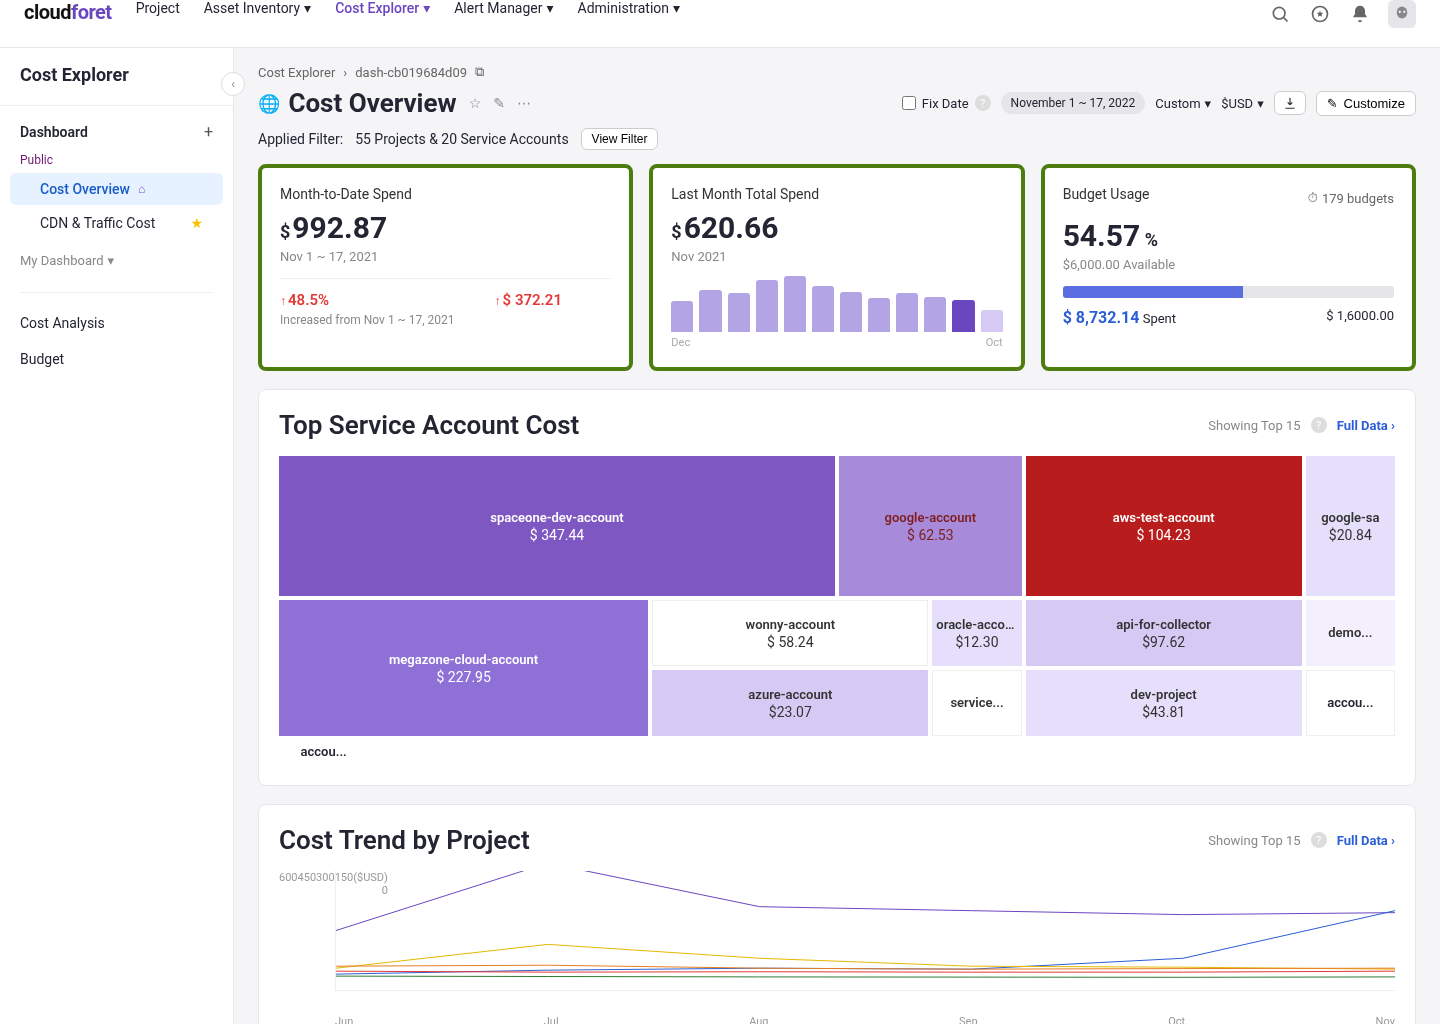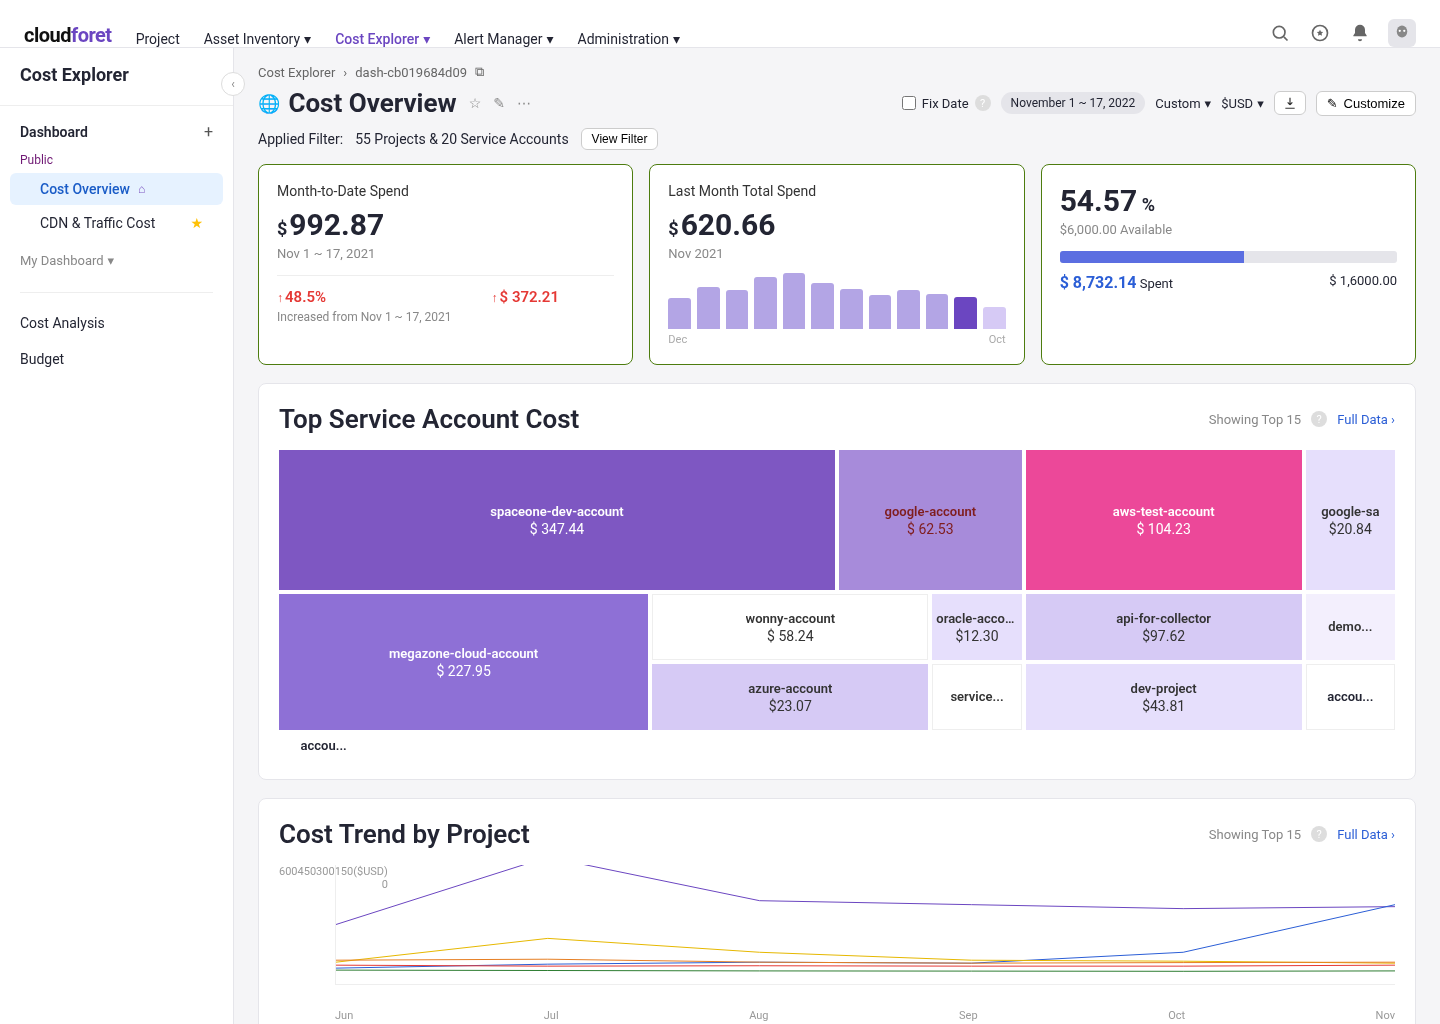--- a/index.html
+++ b/index.html
@@ -1,17 +1,17 @@
 <!DOCTYPE html>
 <html><head>
 <meta charset="utf-8">
 <style>
 * { box-sizing: border-box; margin: 0; padding: 0; }
 body { font-family: -apple-system, BlinkMacSystemFont, "Segoe UI", Roboto, sans-serif; background: #f5f5f7; color: #232533; font-size: 14px; overflow-x: hidden; }
-.topbar { height: 48px; background: #fff; border-bottom: 1px solid #e5e5ea; display: flex; align-items: flex-end; padding: 0 24px; gap: 24px; position: relative; }
+.topbar { height: 48px; background: #fff; border-bottom: 1px solid #e5e5ea; display: flex; align-items: flex-start; padding: 0 24px; gap: 24px; position: relative; }
 .logo { font-size: 20px; font-weight: 700; letter-spacing: -0.5px; }
 .logo .cloud { color: #111; }
 .logo .foret { color: #6b46c1; }
 .topnav { display: flex; gap: 24px; align-items: center; }
 .topnav-item { font-size: 14px; color: #232533; cursor: pointer; display: flex; align-items: center; gap: 4px; }
 .topnav-item.active { color: #6b46c1; font-weight: 500; }
 .topbar-right { margin-left: auto; display: flex; gap: 16px; align-items: center; }
 .icon-btn { width: 24px; height: 24px; display: flex; align-items: center; justify-content: center; cursor: pointer; color: #666; }
 .avatar { width: 28px; height: 28px; border-radius: 6px; background: #e5e5ea; display: flex; align-items: center; justify-content: center; }
 .layout { display: flex; height: calc(100vh - 48px); }
@@ -31,21 +31,21 @@
 .page-title { font-size: 26px; font-weight: 700; display:flex; align-items:center; gap:8px;}
 .title-actions { display: flex; gap: 12px; color: #888; }
 .title-right { margin-left: auto; display: flex; align-items: center; gap: 10px; }
 .pill { background: #e5e5ea; border-radius: 12px; padding: 4px 10px; font-size: 12px; }
 .select-like { font-size: 13px; display: flex; align-items: center; gap: 4px; cursor: pointer; }
 .btn-outline { border: 1px solid #ccc; border-radius: 6px; padding: 4px 10px; background: #fff; cursor: pointer; display: flex; align-items: center; gap: 6px; font-size: 13px; }
 .btn-icon { border: 1px solid #ccc; border-radius: 6px; padding: 4px 8px; background: #fff; cursor: pointer; display:flex; align-items:center; }
 .filter-row { display: flex; align-items: center; gap: 12px; font-size: 14px; margin-bottom: 14px; }
 .filter-row .btn-outline { padding: 3px 10px; font-size: 12px; }
 .cards-row { display: grid; grid-template-columns: 1fr 1fr 1fr; gap: 16px; margin-bottom: 18px; }
-.card { background: #fff; border: 1px solid #4d7c0f; border-radius: 8px; padding: 18px; }
+.card { background: #fff; border: 4px solid #4d7c0f; border-radius: 8px; padding: 18px; }
 .card-title { font-size: 14px; color: #333; margin-bottom: 8px; }
 .card-head-row { display: flex; justify-content: space-between; align-items: center; margin-bottom: 8px;}
 .big-num { font-size: 30px; font-weight: 700; display: flex; align-items: baseline; }
 .big-num .cur { font-size: 18px; margin-right: 2px; }
 .sub { font-size: 13px; color: #888; margin-top: 4px; }
 .card-compare { border-top: 1px solid #eee; padding-top: 12px; margin-top: 14px; display: flex; align-items: baseline; gap: 40px; }
 .delta { color: #e53935; font-weight: 600; font-size: 15px; }
 .delta .arrow { font-size: 12px; margin-right: 2px; }
 .compare-note { font-size: 12px; color: #888; margin-top: 4px; }
 .mini-bars { display: flex; align-items: flex-end; gap: 6px; height: 56px; margin-top: 12px; }
@@ -55,28 +55,28 @@
 .pct { font-size: 30px; font-weight: 700; }
 .pct .unit { font-size: 18px; }
 .progress { height: 12px; background: #e5e5ea; border-radius: 3px; margin: 14px 0 10px; overflow: hidden; }
 .progress-fill { height: 100%; background: #5b6ee1; }
 .budget-nums { display: flex; justify-content: space-between; font-size: 13px; }
 .spent { color: #2b5ed6; font-weight: 700; font-size: 16px; text-align: center; }
 .panel { background: #fff; border: 1px solid #e5e5ea; border-radius: 8px; padding: 20px; margin-bottom: 18px; }
 .panel-head { display: flex; align-items: center; justify-content: space-between; margin-bottom: 16px; }
 .panel-title { font-size: 26px; font-weight: 600; }
 .panel-meta { display: flex; align-items: center; gap: 10px; font-size: 13px; color: #888; }
-.full-data { color: #2b5ed6; font-weight: 400; cursor: pointer; }
+.full-data { color: #2b5ed6; font-weight: 700; cursor: pointer; }
 .treemap { display: grid; grid-template-columns: repeat(12, 1fr); grid-template-rows: 140px 66px 66px; gap: 4px; }
 .tm { display: flex; flex-direction: column; align-items: center; justify-content: center; font-size: 13px; text-align: center; overflow: hidden; padding: 4px;}
 .tm .name { font-weight: 600; margin-bottom: 2px; white-space: nowrap; overflow: hidden; text-overflow: ellipsis; max-width: 100%; font-size: 13px;}
 .tm .val { font-size: 14px; }
 .t1{grid-column:1/7;grid-row:1/2;background:#7e57c2;color:#fff;}
 .t2{grid-column:7/9;grid-row:1/2;background:#a78bda;color:#7f1d1d;}
-.t3{grid-column:9/12;grid-row:1/2;background:#ec4899;color:#fff;}
+.t3{grid-column:9/12;grid-row:1/2;background:#b91c1c;color:#fff;}
 .t4{grid-column:12/13;grid-row:1/2;background:#e6dffc;color:#333;}
 .t6{grid-column:1/5;grid-row:2/4;background:#8e70d6;color:#fff;}
 .t7{grid-column:5/8;grid-row:2/3;background:#fff;color:#333;border:1px solid #eee;}
 .t8{grid-column:8/9;grid-row:2/3;background:#e6dffc;color:#333;}
 .t9{grid-column:9/12;grid-row:2/3;background:#d6caf5;color:#333;}
 .t10{grid-column:12/13;grid-row:3/4;background:#f3effd;color:#333;}
 .t11{grid-column:5/8;grid-row:3/4;background:#d6caf5;color:#333;}
 .t12{grid-column:8/9;grid-row:3/4;background:#fff;color:#333;border:1px solid #eee;}
 .t13{grid-column:9/12;grid-row:3/4;background:#e6dffc;color:#333;}
 .trend-chart { height: 140px; position: relative; margin-left: 56px; }
@@ -264,20 +264,27 @@
             <div class="mini-bar" style="height: 58%; background: rgb(107, 70, 193);"></div>
             <div class="mini-bar" style="height: 40%; background: rgb(214, 202, 245);"></div>
           </div>
         <div class="mini-axis">
           <span>Dec</span>
           <span>Oct</span>
         </div>
       </div>
 
       <div class="card">
+        <div class="card-head-row">
+          <div class="card-title">Budget Usage</div>
+          <div class="budget-badge">
+              <span>⏱</span>
+              <span>179 budgets</span>
+            </div>
+        </div>
         <div class="pct"><span>54.57</span><span class="unit"> %</span></div>
         <div class="sub">$6,000.00 Available</div>
         <div class="progress">
             <div class="progress-fill" style="width:54.57%"></div>
           </div>
         <div class="budget-nums">
           <span><span class="spent">$ <span>8,732.14</span></span> <span>Spent</span></span>
           <span>$ 1,6000.00</span>
         </div>
       </div>

